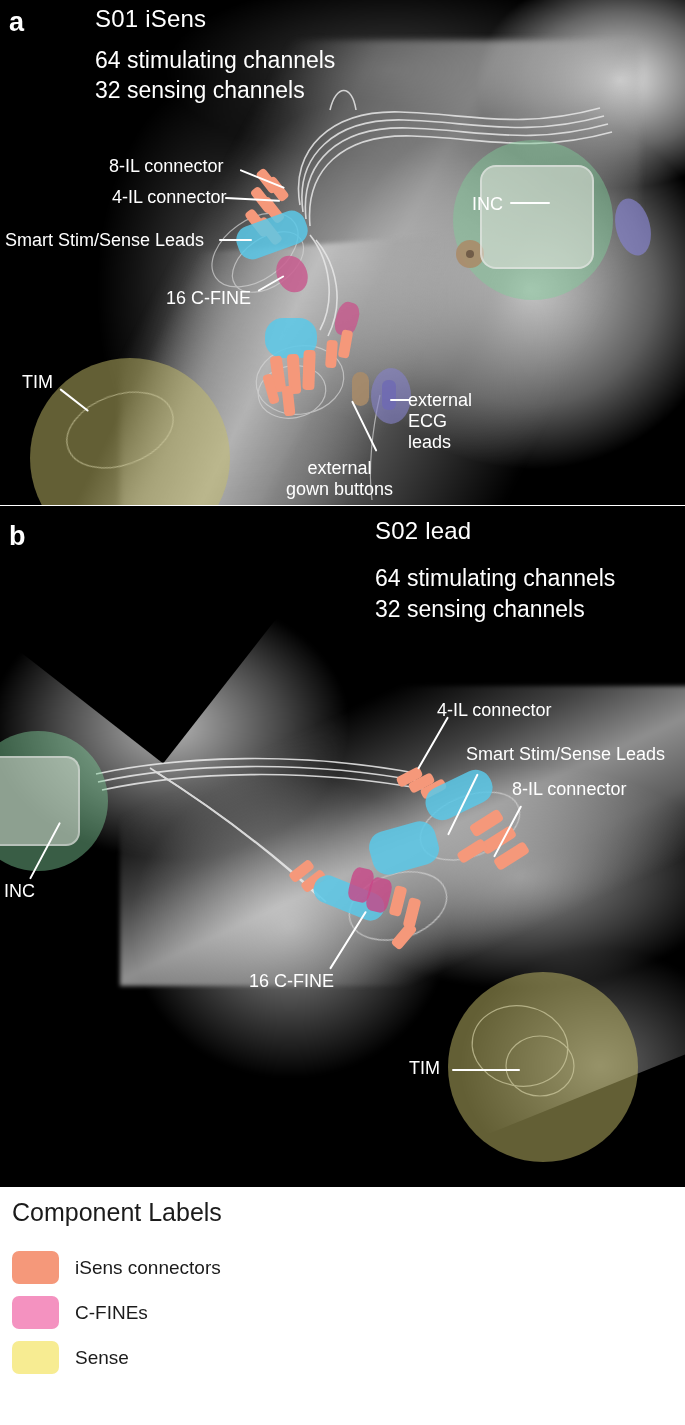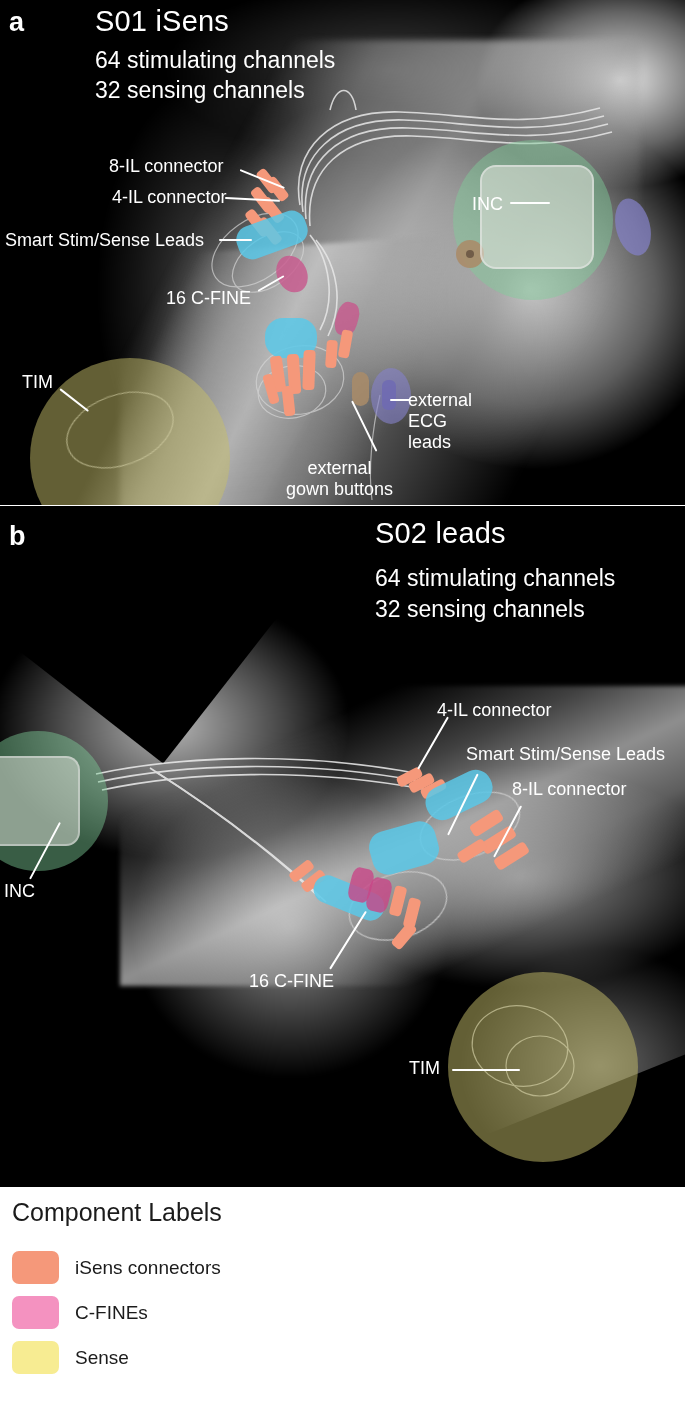--- a/index.html
+++ b/index.html
@@ -4,21 +4,21 @@
 <style>
   html,body{margin:0;padding:0;background:#fff;}
   body{width:685px;height:1425px;font-family:"Liberation Sans",sans-serif;overflow:hidden;}
   .figure{position:relative;width:685px;height:1425px;background:#fff;}
 
   
   .panel{position:absolute;left:0;width:685px;overflow:hidden;background:#000;}
   #panel-a{top:0;height:505px;}
   #panel-b{top:506px;height:681px;}
   .panel-letter{position:absolute;color:#fff;font-weight:bold;font-size:27px;line-height:1;z-index:40;}
-  .panel-title{position:absolute;color:#fff;font-size:29px;line-height:1;z-index:40;letter-spacing:.2px;}
+  .panel-title{position:absolute;color:#fff;font-size:24px;line-height:1;z-index:40;letter-spacing:.2px;}
   .panel-sub{position:absolute;color:#fff;font-size:23px;line-height:1.33;z-index:40;}
 
   
   .xray{position:absolute;inset:0;}
   .body-a{position:absolute;left:60px;top:-40px;width:700px;height:620px;
     background:
       radial-gradient(ellipse 200px 150px at 560px 120px, rgba(245,245,245,.95) 0%, rgba(200,200,200,.5) 45%, rgba(0,0,0,0) 72%),
       radial-gradient(ellipse 250px 230px at 470px 330px, rgba(235,235,235,.9) 0%, rgba(170,170,170,.55) 50%, rgba(0,0,0,0) 78%),
       radial-gradient(ellipse 180px 200px at 300px 300px, rgba(150,150,150,.75) 0%, rgba(90,90,90,.45) 55%, rgba(0,0,0,0) 80%),
       radial-gradient(ellipse 150px 260px at 160px 330px, rgba(120,120,120,.6) 0%, rgba(60,60,60,.35) 55%, rgba(0,0,0,0) 82%),
@@ -205,21 +205,21 @@
         <div class="comp" style="left:312px;top:378px;width:74px;height:28px;border-radius:14px;background:rgba(90,200,232,.85);transform:rotate(22deg);"></div>
         <div class="comp" style="left:350px;top:362px;width:22px;height:34px;border-radius:30%;background:rgba(200,70,135,.8);transform:rotate(14deg);"></div>
         <div class="comp" style="left:368px;top:372px;width:22px;height:34px;border-radius:30%;background:rgba(200,70,135,.8);transform:rotate(14deg);"></div>
         <div class="comp" style="left:392px;top:380px;width:12px;height:30px;background:#F5987A;transform:rotate(14deg);"></div>
         <div class="comp" style="left:406px;top:392px;width:12px;height:30px;background:#F5987A;transform:rotate(14deg);"></div>
         <div class="comp" style="left:398px;top:416px;width:12px;height:28px;background:#F5987A;transform:rotate(40deg);"></div>
       </div>
     </div>
 
     <div class="panel-letter" style="left:9px;top:17px;">b</div>
-    <div class="panel-title" style="left:375px;top:13px;">S02 leads</div>
+    <div class="panel-title" style="left:375px;top:13px;">S02 lead</div>
     <div class="panel-sub" style="left:375px;top:57px;">64 stimulating channels</div>
     <div class="panel-sub" style="left:375px;top:88px;">32 sensing channels</div>
 
     <div class="callout" style="left:437px;top:194px;">4-IL connector</div>
     <div class="lead" style="left:418px;top:262px;width:60px;transform:rotate(-60deg);"></div>
 
     <div class="callout" style="left:466px;top:238px;">Smart Stim/Sense Leads</div>
     <div class="lead" style="left:448px;top:328px;width:68px;transform:rotate(-64deg);"></div>
 
     <div class="callout" style="left:512px;top:273px;">8-IL connector</div>

